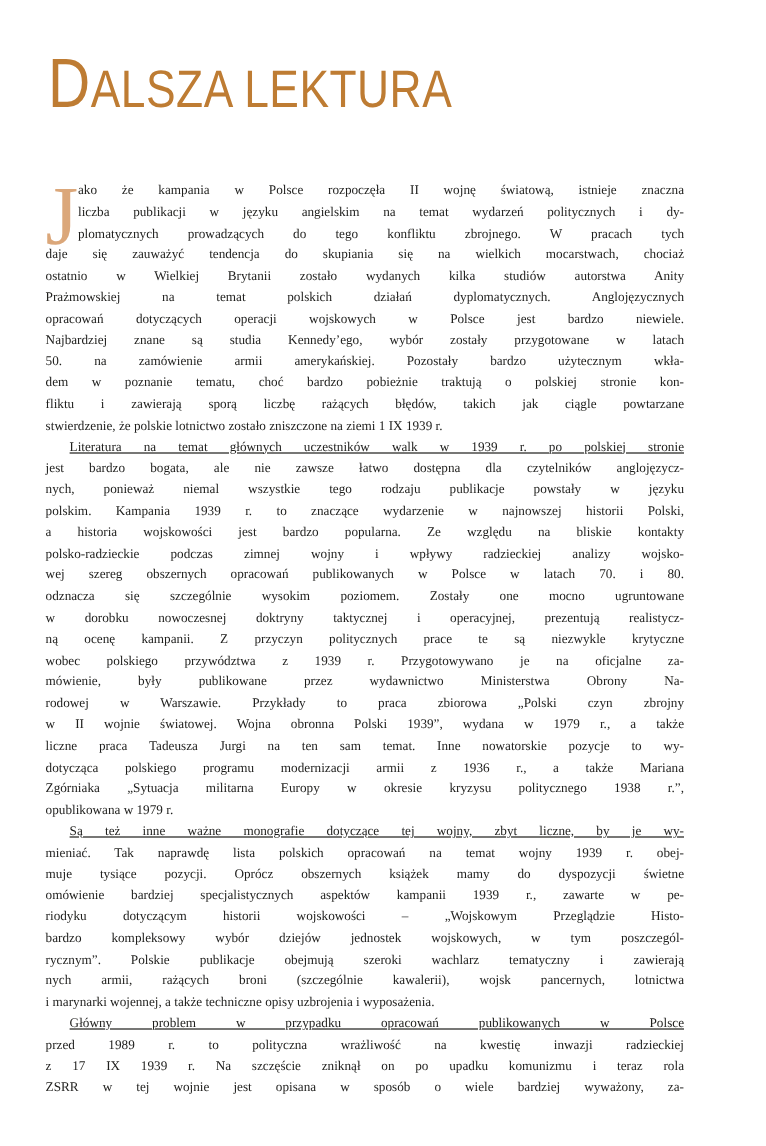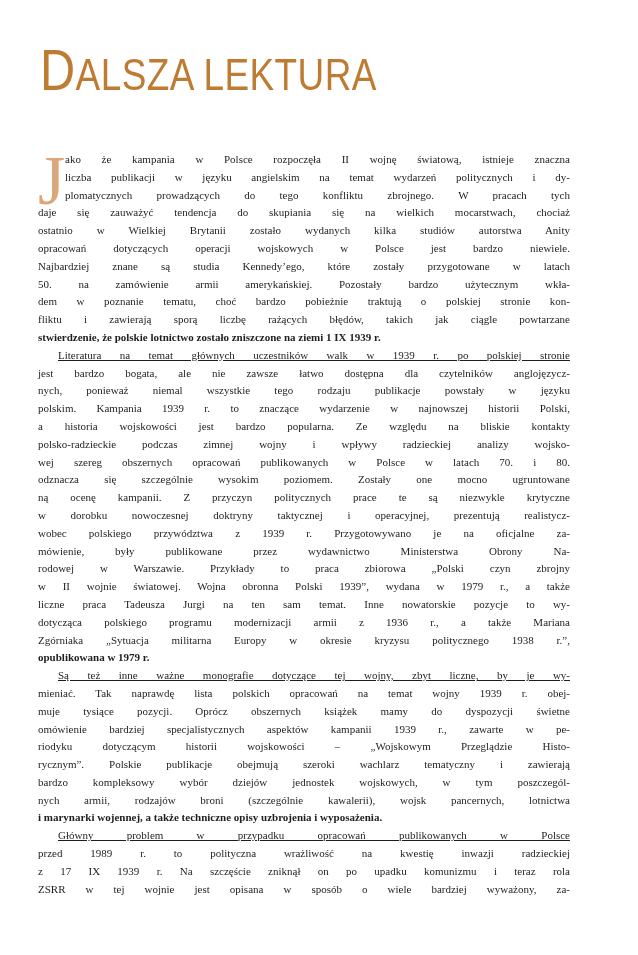--- a/index.html
+++ b/index.html
@@ -50,21 +50,20 @@
   .line{
     line-height:17.8px;
     height:17.8px;
     text-align:justify;
     text-align-last:justify;
     overflow:visible;
     white-space:nowrap;
   }
   .line.last{
     text-align-last:left;
-    font-weight:bold;
   }
   .line.dc-inset{
     padding-left:27px;
   }
   .line.indent{
     text-indent:20px;
     text-decoration:underline;
   }
 </style>
 </head>
@@ -75,56 +74,57 @@
 
   <span class="dropcap">J</span>
 
   <div class="body-text">
       <div>
         <div class="line dc-inset">ako że kampania w Polsce rozpoczęła II wojnę światową, istnieje znaczna</div>
         <div class="line dc-inset">liczba publikacji w języku angielskim na temat wydarzeń politycznych i dy-</div>
         <div class="line dc-inset">plomatycznych prowadzących do tego konfliktu zbrojnego. W pracach tych</div>
         <div class="line">daje się zauważyć tendencja do skupiania się na wielkich mocarstwach, chociaż</div>
         <div class="line">ostatnio w Wielkiej Brytanii zostało wydanych kilka studiów autorstwa Anity</div>
+        <div class="line">Prażmowskiej na temat polskich działań dyplomatycznych. Anglojęzycznych</div>
         <div class="line">opracowań dotyczących operacji wojskowych w Polsce jest bardzo niewiele.</div>
-        <div class="line">Najbardziej znane są studia Kennedy’ego, które zostały przygotowane w latach</div>
+        <div class="line">Najbardziej znane są studia Kennedy’ego, wybór zostały przygotowane w latach</div>
         <div class="line">50. na zamówienie armii amerykańskiej. Pozostały bardzo użytecznym wkła-</div>
         <div class="line">dem w poznanie tematu, choć bardzo pobieżnie traktują o polskiej stronie kon-</div>
         <div class="line">fliktu i zawierają sporą liczbę rażących błędów, takich jak ciągle powtarzane</div>
         <div class="line last">stwierdzenie, że polskie lotnictwo zostało zniszczone na ziemi 1 IX 1939 r.</div>
       </div>
       <div>
         <div class="line indent">Literatura na temat głównych uczestników walk w 1939 r. po polskiej stronie</div>
         <div class="line">jest bardzo bogata, ale nie zawsze łatwo dostępna dla czytelników anglojęzycz-</div>
         <div class="line">nych, ponieważ niemal wszystkie tego rodzaju publikacje powstały w języku</div>
         <div class="line">polskim. Kampania 1939 r. to znaczące wydarzenie w najnowszej historii Polski,</div>
         <div class="line">a historia wojskowości jest bardzo popularna. Ze względu na bliskie kontakty</div>
         <div class="line">polsko-radzieckie podczas zimnej wojny i wpływy radzieckiej analizy wojsko-</div>
         <div class="line">wej szereg obszernych opracowań publikowanych w Polsce w latach 70. i 80.</div>
         <div class="line">odznacza się szczególnie wysokim poziomem. Zostały one mocno ugruntowane</div>
+        <div class="line">w dorobku nowoczesnej doktryny taktycznej i operacyjnej, prezentują realistycz-</div>
         <div class="line">ną ocenę kampanii. Z przyczyn politycznych prace te są niezwykle krytyczne</div>
-        <div class="line">w dorobku nowoczesnej doktryny taktycznej i operacyjnej, prezentują realistycz-</div>
         <div class="line">wobec polskiego przywództwa z 1939 r. Przygotowywano je na oficjalne za-</div>
         <div class="line">mówienie, były publikowane przez wydawnictwo Ministerstwa Obrony Na-</div>
         <div class="line">rodowej w Warszawie. Przykłady to praca zbiorowa „Polski czyn zbrojny</div>
         <div class="line">w II wojnie światowej. Wojna obronna Polski 1939”, wydana w 1979 r., a także</div>
         <div class="line">liczne praca Tadeusza Jurgi na ten sam temat. Inne nowatorskie pozycje to wy-</div>
         <div class="line">dotycząca polskiego programu modernizacji armii z 1936 r., a także Mariana</div>
         <div class="line">Zgórniaka „Sytuacja militarna Europy w okresie kryzysu politycznego 1938 r.”,</div>
         <div class="line last">opublikowana w 1979 r.</div>
       </div>
       <div>
         <div class="line indent">Są też inne ważne monografie dotyczące tej wojny, zbyt liczne, by je wy-</div>
         <div class="line">mieniać. Tak naprawdę lista polskich opracowań na temat wojny 1939 r. obej-</div>
         <div class="line">muje tysiące pozycji. Oprócz obszernych książek mamy do dyspozycji świetne</div>
         <div class="line">omówienie bardziej specjalistycznych aspektów kampanii 1939 r., zawarte w pe-</div>
         <div class="line">riodyku dotyczącym historii wojskowości – „Wojskowym Przeglądzie Histo-</div>
+        <div class="line">bardzo kompleksowy wybór dziejów jednostek wojskowych, w tym poszczegól-</div>
         <div class="line">rycznym”. Polskie publikacje obejmują szeroki wachlarz tematyczny i zawierają</div>
-        <div class="line">bardzo kompleksowy wybór dziejów jednostek wojskowych, w tym poszczegól-</div>
-        <div class="line">nych armii, rodzajów broni (szczególnie kawalerii), wojsk pancernych, lotnictwa</div>
+        <div class="line">nych armii, rażących broni (szczególnie kawalerii), wojsk pancernych, lotnictwa</div>
         <div class="line last">i marynarki wojennej, a także techniczne opisy uzbrojenia i wyposażenia.</div>
       </div>
       <div>
         <div class="line indent">Główny problem w przypadku opracowań publikowanych w Polsce</div>
         <div class="line">przed 1989 r. to polityczna wrażliwość na kwestię inwazji radzieckiej</div>
         <div class="line">z 17 IX 1939 r. Na szczęście zniknął on po upadku komunizmu i teraz rola</div>
         <div class="line">ZSRR w tej wojnie jest opisana w sposób o wiele bardziej wyważony, za-</div>
       </div>
     </div>
 </div>

